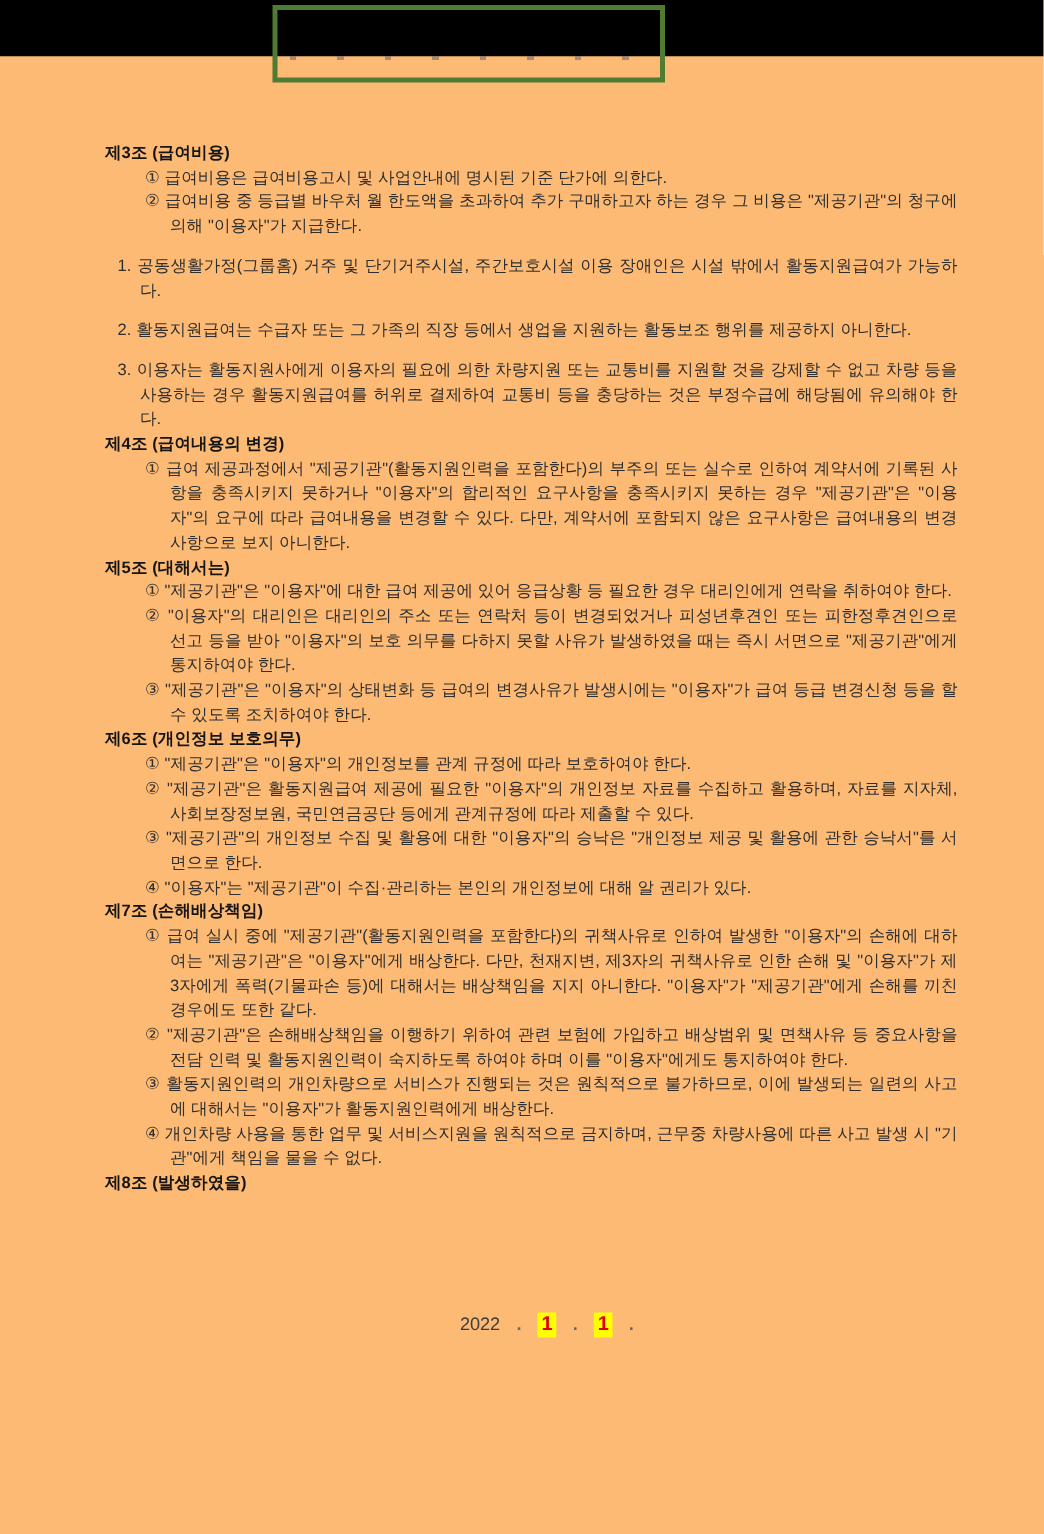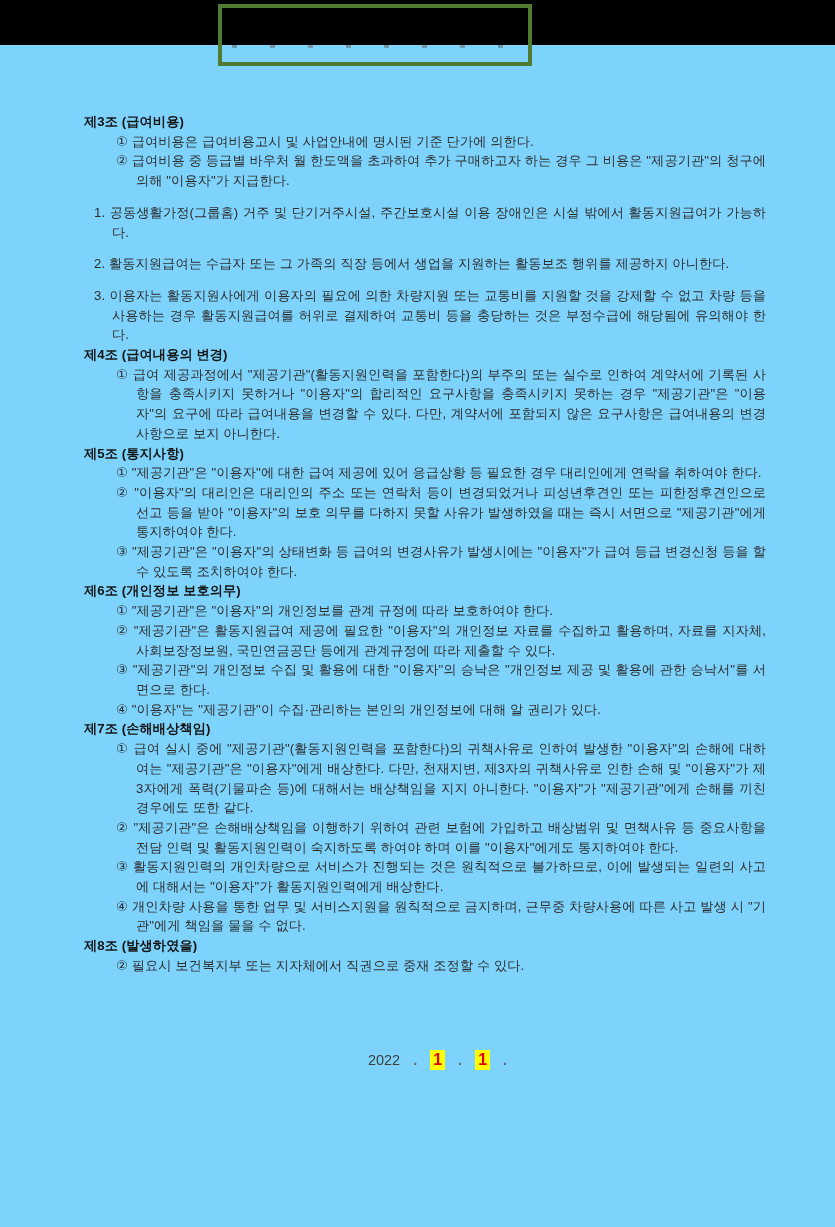--- a/index.html
+++ b/index.html
@@ -1,20 +1,20 @@
 <!DOCTYPE html>
 <html lang="ko" style="--band-color: #000000; --border-color: #4f7b32; --highlight-color: #ffff00; --number-color: #e00000;"><head>
 <meta charset="utf-8">
 <style>
   html, body { margin: 0; padding: 0; background: #ffffff; }
   .page {
     position: relative;
     width: 835px;
     height: 1227px;
-    background: #7dd3fc;
+    background: #fdba74;
     overflow: hidden;
     font-family: "Liberation Sans", "DejaVu Sans", sans-serif;
   }
   
   .top-band {
     position: absolute;
     left: 0; top: 0;
     width: 835px; height: 45px;
     background: var(--band-color, #000000);
   }
@@ -83,36 +83,35 @@
 
   <div class="content">
       <div class="para heading">제3조 (급여비용)</div>
       <div class="para item">① 급여비용은 급여비용고시 및 사업안내에 명시된 기준 단가에 의한다.</div>
       <div class="para item">② 급여비용 중 등급별 바우처 월 한도액을 초과하여 추가 구매하고자 하는 경우 그 비용은 "제공기관"의 청구에 의해 "이용자"가 지급한다.</div>
       <div class="para subitem">1. 공동생활가정(그룹홈) 거주 및 단기거주시설, 주간보호시설 이용 장애인은 시설 밖에서 활동지원급여가 가능하다.</div>
       <div class="para subitem">2. 활동지원급여는 수급자 또는 그 가족의 직장 등에서 생업을 지원하는 활동보조 행위를 제공하지 아니한다.</div>
       <div class="para subitem">3. 이용자는 활동지원사에게 이용자의 필요에 의한 차량지원 또는 교통비를 지원할 것을 강제할 수 없고 차량 등을 사용하는 경우 활동지원급여를 허위로 결제하여 교통비 등을 충당하는 것은 부정수급에 해당됨에 유의해야 한다.</div>
       <div class="para heading">제4조 (급여내용의 변경)</div>
       <div class="para item">① 급여 제공과정에서 "제공기관"(활동지원인력을 포함한다)의 부주의 또는 실수로 인하여 계약서에 기록된 사항을 충족시키지 못하거나 "이용자"의 합리적인 요구사항을 충족시키지 못하는 경우 "제공기관"은 "이용자"의 요구에 따라 급여내용을 변경할 수 있다. 다만, 계약서에 포함되지 않은 요구사항은 급여내용의 변경사항으로 보지 아니한다.</div>
-      <div class="para heading">제5조 (통지사항)</div>
+      <div class="para heading">제5조 (대해서는)</div>
       <div class="para item">① "제공기관"은 "이용자"에 대한 급여 제공에 있어 응급상황 등 필요한 경우 대리인에게 연락을 취하여야 한다.</div>
       <div class="para item">② "이용자"의 대리인은 대리인의 주소 또는 연락처 등이 변경되었거나 피성년후견인 또는 피한정후견인으로 선고 등을 받아 "이용자"의 보호 의무를 다하지 못할 사유가 발생하였을 때는 즉시 서면으로 "제공기관"에게 통지하여야 한다.</div>
       <div class="para item">③ "제공기관"은 "이용자"의 상태변화 등 급여의 변경사유가 발생시에는 "이용자"가 급여 등급 변경신청 등을 할 수 있도록 조치하여야 한다.</div>
       <div class="para heading">제6조 (개인정보 보호의무)</div>
       <div class="para item">① "제공기관"은 "이용자"의 개인정보를 관계 규정에 따라 보호하여야 한다.</div>
       <div class="para item">② "제공기관"은 활동지원급여 제공에 필요한 "이용자"의 개인정보 자료를 수집하고 활용하며, 자료를 지자체, 사회보장정보원, 국민연금공단 등에게 관계규정에 따라 제출할 수 있다.</div>
       <div class="para item">③ "제공기관"의 개인정보 수집 및 활용에 대한 "이용자"의 승낙은 "개인정보 제공 및 활용에 관한 승낙서"를 서면으로 한다.</div>
       <div class="para item">④ "이용자"는 "제공기관"이 수집·관리하는 본인의 개인정보에 대해 알 권리가 있다.</div>
       <div class="para heading">제7조 (손해배상책임)</div>
       <div class="para item">① 급여 실시 중에 "제공기관"(활동지원인력을 포함한다)의 귀책사유로 인하여 발생한 "이용자"의 손해에 대하여는 "제공기관"은 "이용자"에게 배상한다. 다만, 천재지변, 제3자의 귀책사유로 인한 손해 및 "이용자"가 제3자에게 폭력(기물파손 등)에 대해서는 배상책임을 지지 아니한다. "이용자"가 "제공기관"에게 손해를 끼친 경우에도 또한 같다.</div>
       <div class="para item">② "제공기관"은 손해배상책임을 이행하기 위하여 관련 보험에 가입하고 배상범위 및 면책사유 등 중요사항을 전담 인력 및 활동지원인력이 숙지하도록 하여야 하며 이를 "이용자"에게도 통지하여야 한다.</div>
       <div class="para item">③ 활동지원인력의 개인차량으로 서비스가 진행되는 것은 원칙적으로 불가하므로, 이에 발생되는 일련의 사고에 대해서는 "이용자"가 활동지원인력에게 배상한다.</div>
       <div class="para item">④ 개인차량 사용을 통한 업무 및 서비스지원을 원칙적으로 금지하며, 근무중 차량사용에 따른 사고 발생 시 "기관"에게 책임을 물을 수 없다.</div>
       <div class="para heading">제8조 (발생하였을)</div>
-      <div class="para item">② 필요시 보건복지부 또는 지자체에서 직권으로 중재 조정할 수 있다.</div>
     </div>
 
   <div class="date-line">
     <span>2022</span>
     <span class="dot">.</span>
     <span class="hl">1</span>
     <span class="dot">.</span>
     <span class="hl">1</span>
     <span class="dot">.</span>
   </div>

